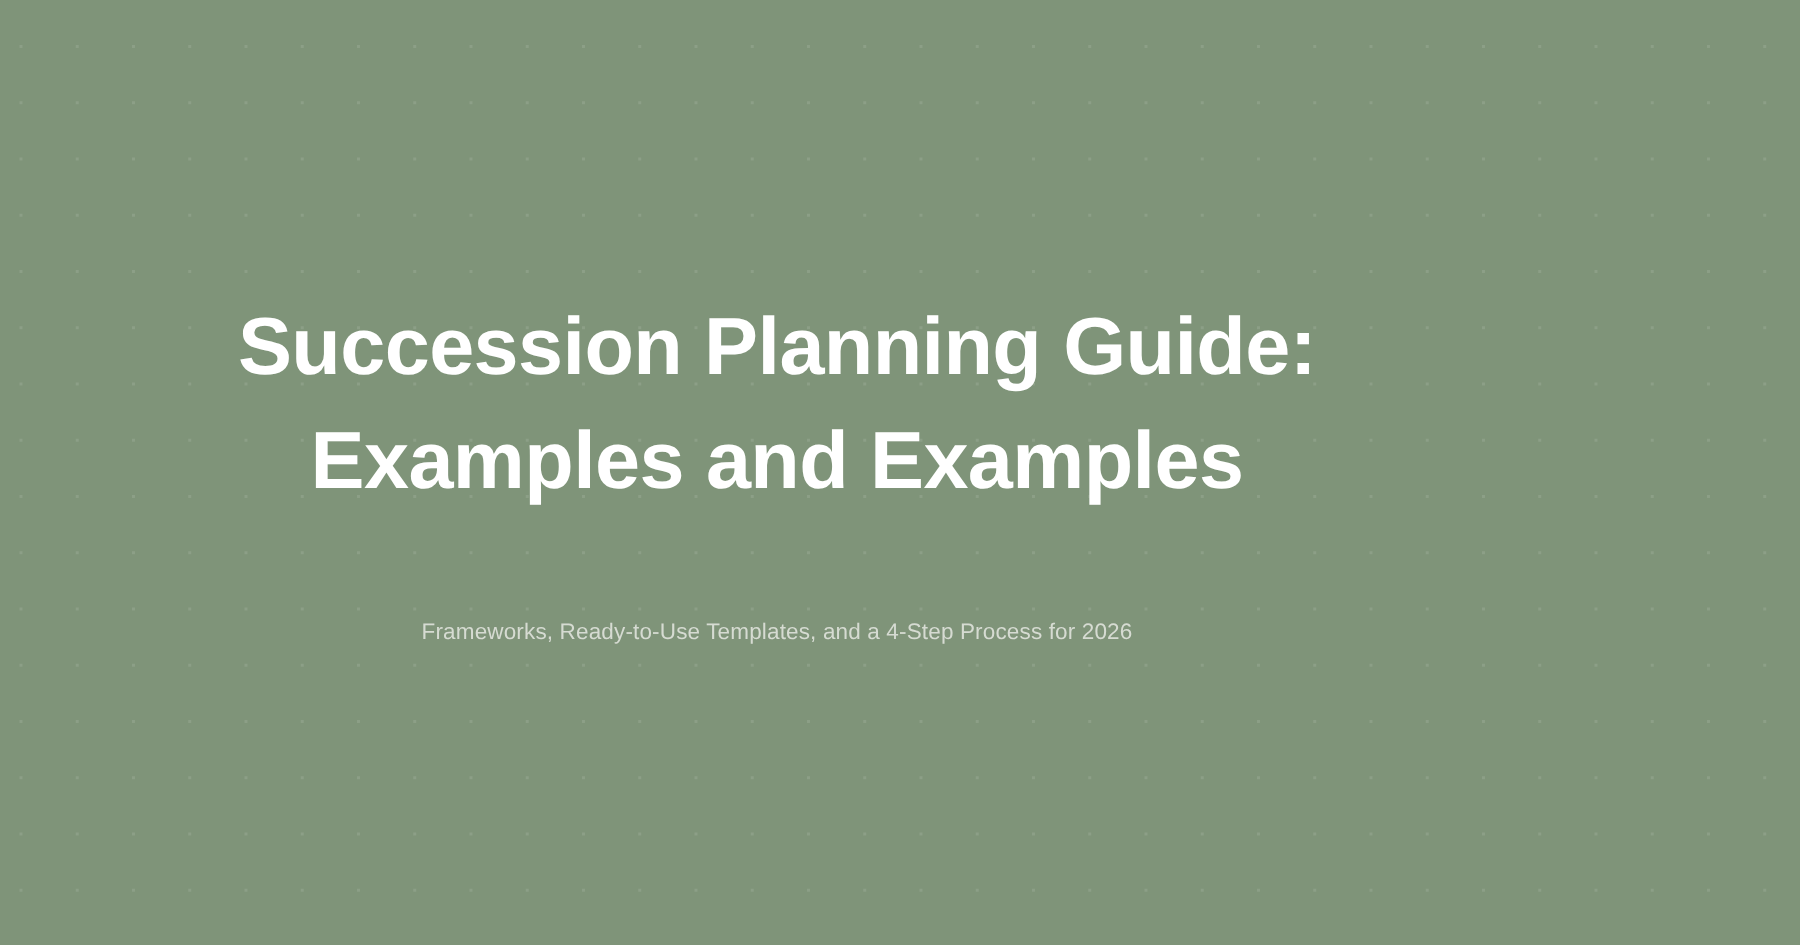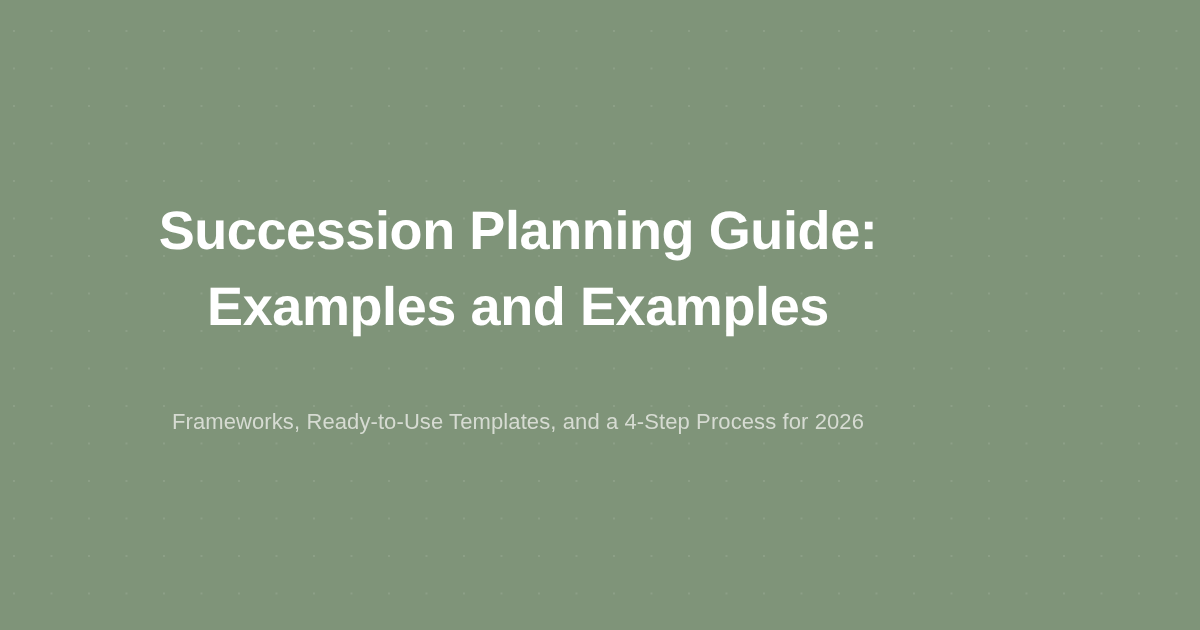--- a/index.html
+++ b/index.html
@@ -69,21 +69,21 @@
     line-height: 76px;
     letter-spacing: -0.4px;
     white-space: nowrap;
     text-rendering: geometricPrecision;
   }
 
   .subtitle {
     margin-top: 62px;
     color: #d6dbd2;
     font-family: "Liberation Sans", sans-serif;
-    font-size: 22px;
+    font-size: 15px;
     font-weight: 400;
     line-height: 30px;
     letter-spacing: 0.1px;
     text-align: center;
     white-space: nowrap;
   }
 </style>
 </head>
 <body>
 

